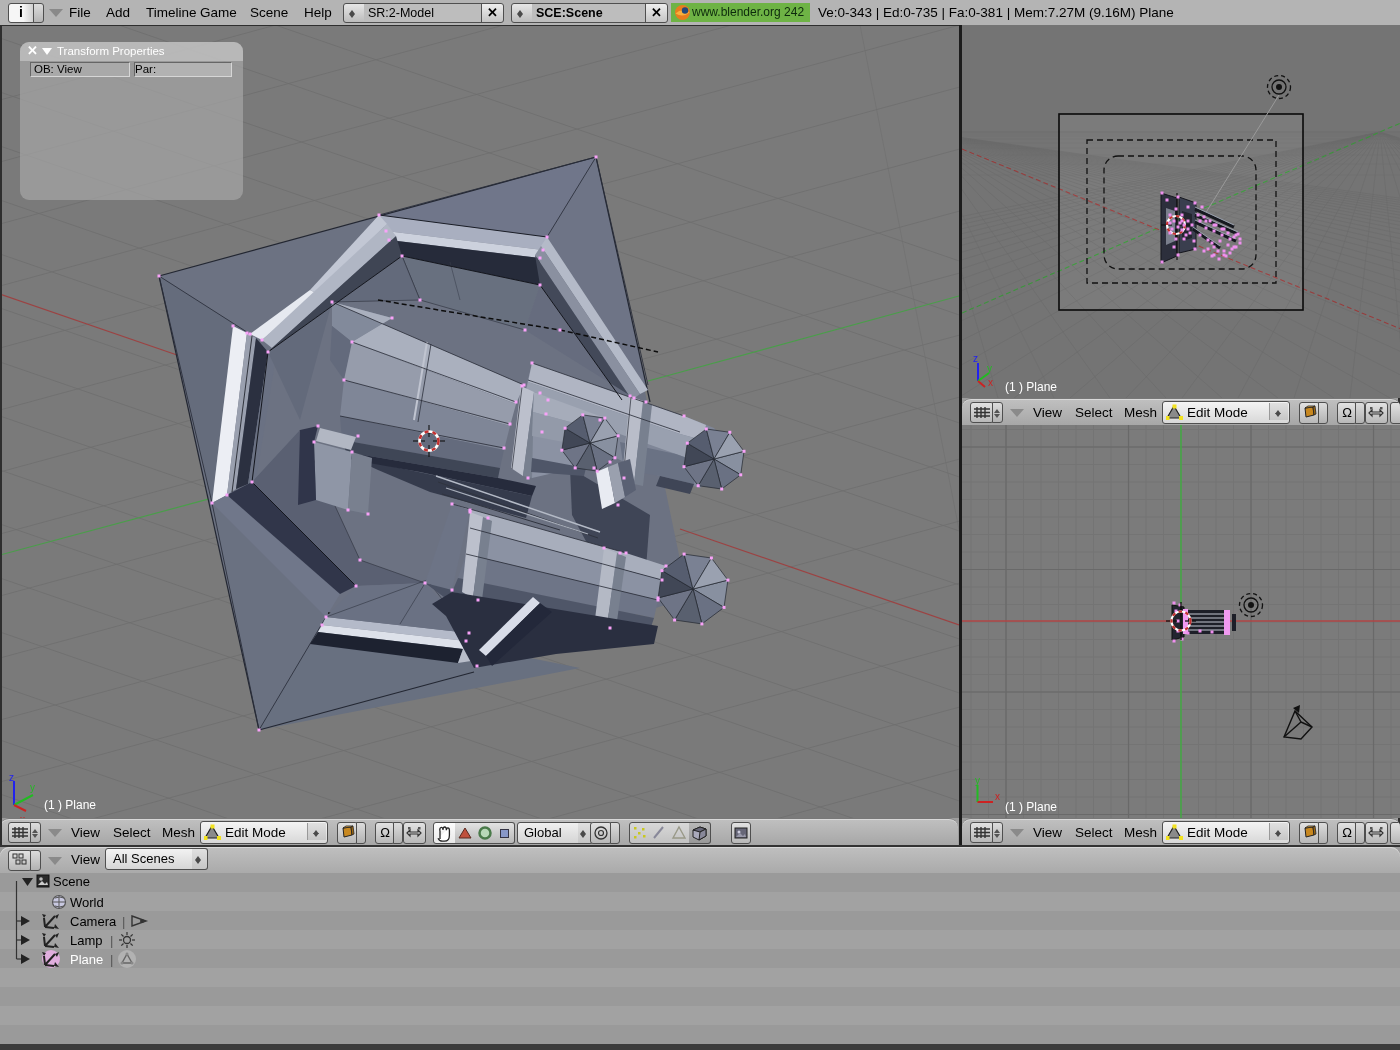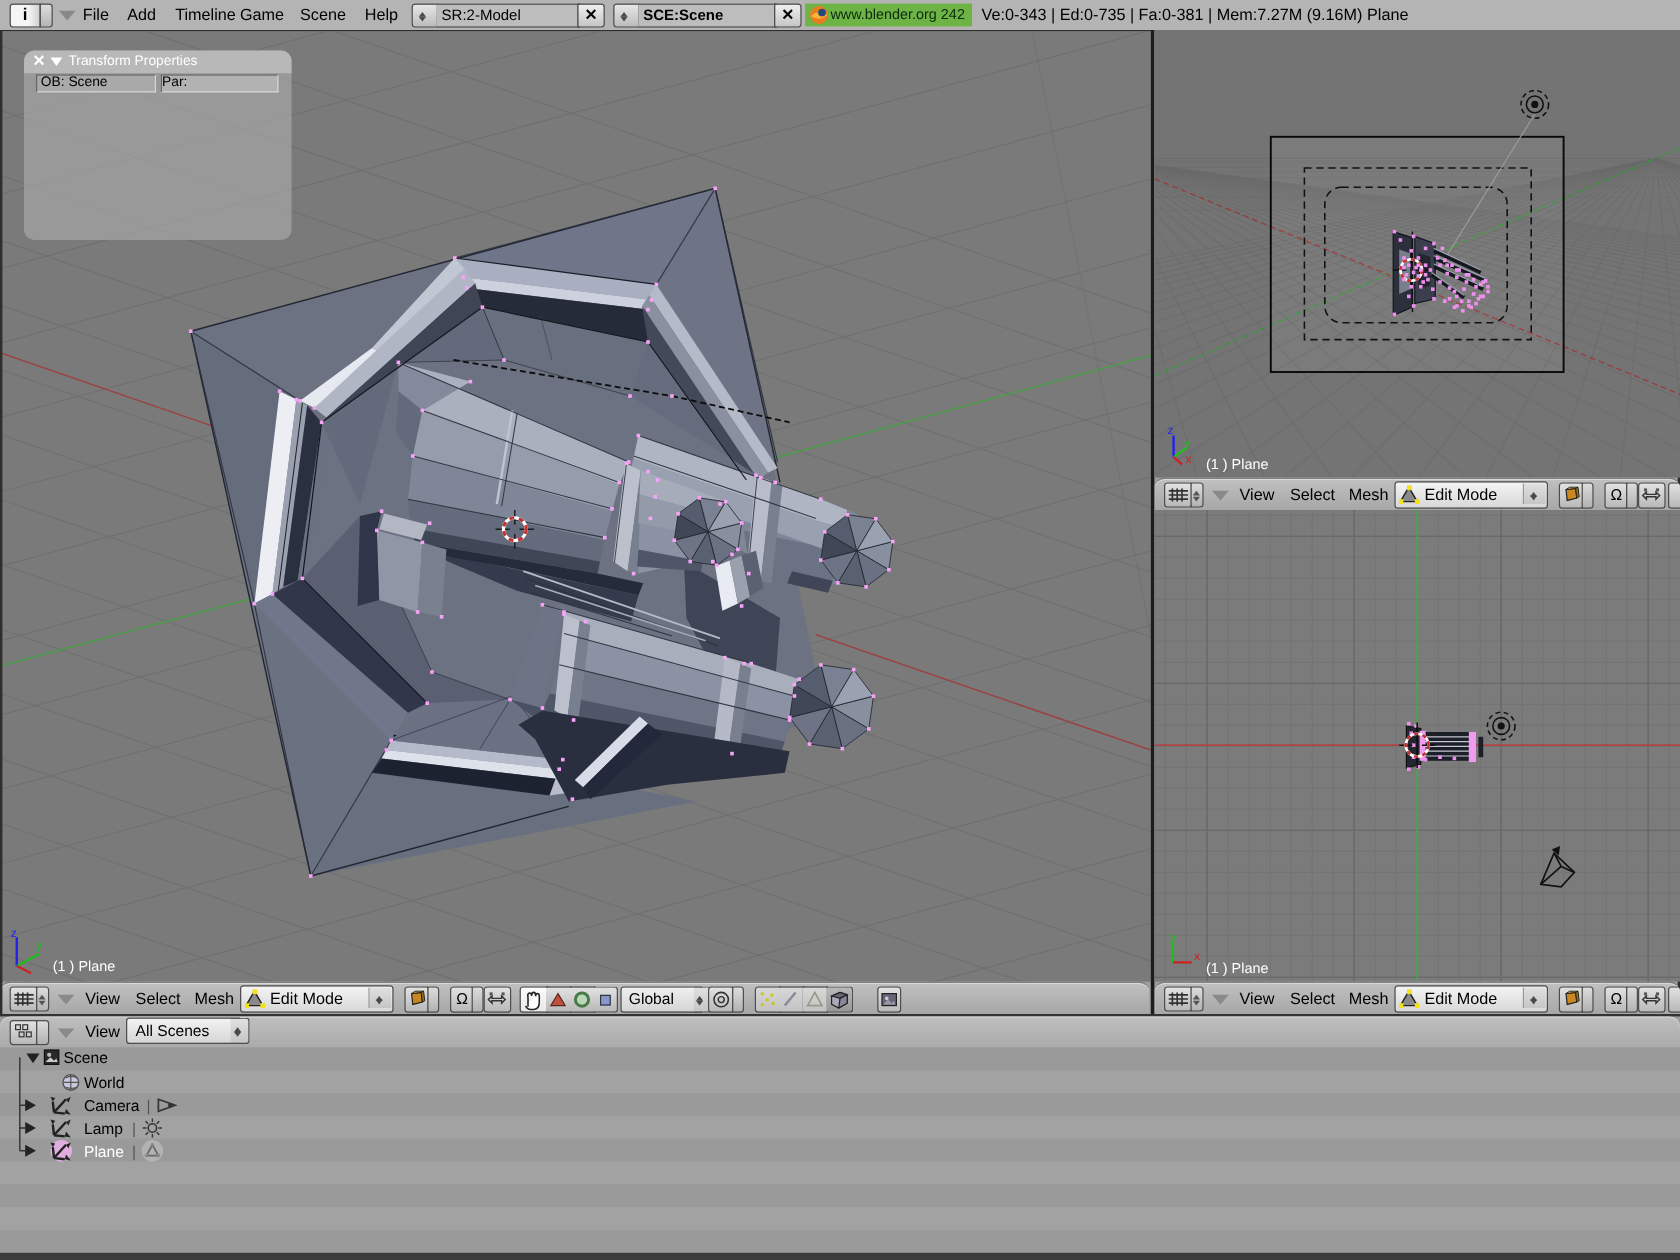--- a/index.html
+++ b/index.html
@@ -304,21 +304,21 @@
 <line x1="425.0" y1="416.0" x2="413.0" y2="416.0" stroke="#111" stroke-width="1.1"></line>
 <line x1="433.0" y1="416.0" x2="445.0" y2="416.0" stroke="#111" stroke-width="1.1"></line>
 <circle cx="429.0" cy="416.0" r="9.5" fill="none" stroke="#fff" stroke-width="2.6"></circle>
 <circle cx="429.0" cy="416.0" r="9.5" fill="none" stroke="#c23030" stroke-width="2.6" stroke-dasharray="4,4"></circle>
 </svg>
 <div class="abs" style="left:20px;top:17px;width:223px;height:158px;background:rgba(168,168,168,0.68);border-radius:9px;">
 <div class="abs" style="left:0;top:0;width:223px;height:19px;background:rgba(196,196,196,0.72);border-radius:9px 9px 0 0;"></div>
 <div class="abs" style="left:7px;top:1px;color:#fff;font-size:13px;font-weight:bold;">✕</div>
 <div class="abs" style="left:22px;top:6px;width:0;height:0;border-left:5px solid transparent;border-right:5px solid transparent;border-top:7px solid #fff;"></div>
 <div class="abs" style="left:37px;top:3px;color:#fff;font-size:11.5px;">Transform Properties</div>
-<div class="abs" style="left:10px;top:20px;width:95px;height:13px;background:#a9a9a9;border:1px solid;border-color:#666 #d6d6d6 #d6d6d6 #666;font-size:11.5px;color:#000;padding-left:3px;line-height:13px;">OB: Scene</div>
+<div class="abs" style="left:10px;top:20px;width:95px;height:13px;background:#a9a9a9;border:1px solid;border-color:#666 #d6d6d6 #d6d6d6 #666;font-size:11.5px;color:#000;padding-left:3px;line-height:13px;">OB: View</div>
 <div class="abs" style="left:114px;top:20px;width:96px;height:13px;background:#b2b2b2;border:1px solid;border-color:#666 #d6d6d6 #d6d6d6 #666;font-size:11.5px;color:#000;padding-left:0;line-height:13px;">Par:</div>
 </div>
 <svg width="70" height="60" style="position:absolute;left:0;top:748px;">
 <line x1="14.0" y1="32.0" x2="14.0" y2="8.0" stroke="#2222ee" stroke-width="2"></line>
 <line x1="14.0" y1="32.0" x2="33.0" y2="22.0" stroke="#22bb22" stroke-width="2"></line>
 <line x1="14.0" y1="32.0" x2="26.0" y2="38.0" stroke="#cc2222" stroke-width="2"></line>
 <text x="9" y="8" font-size="10" fill="#2222ee">z</text>
       <text x="30" y="18" font-size="10" fill="#22bb22">y</text>
       <text x="20" y="50" font-size="10" fill="#cc2222">x</text>
     </svg>

